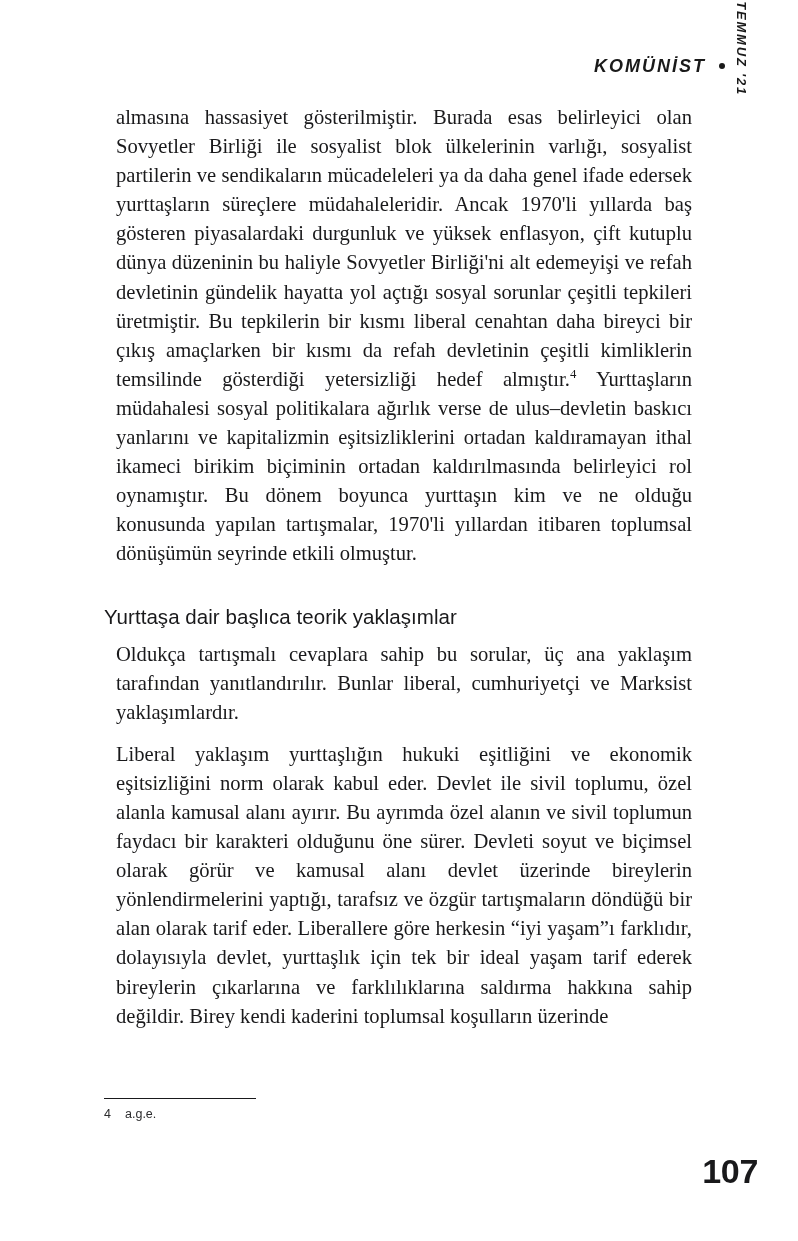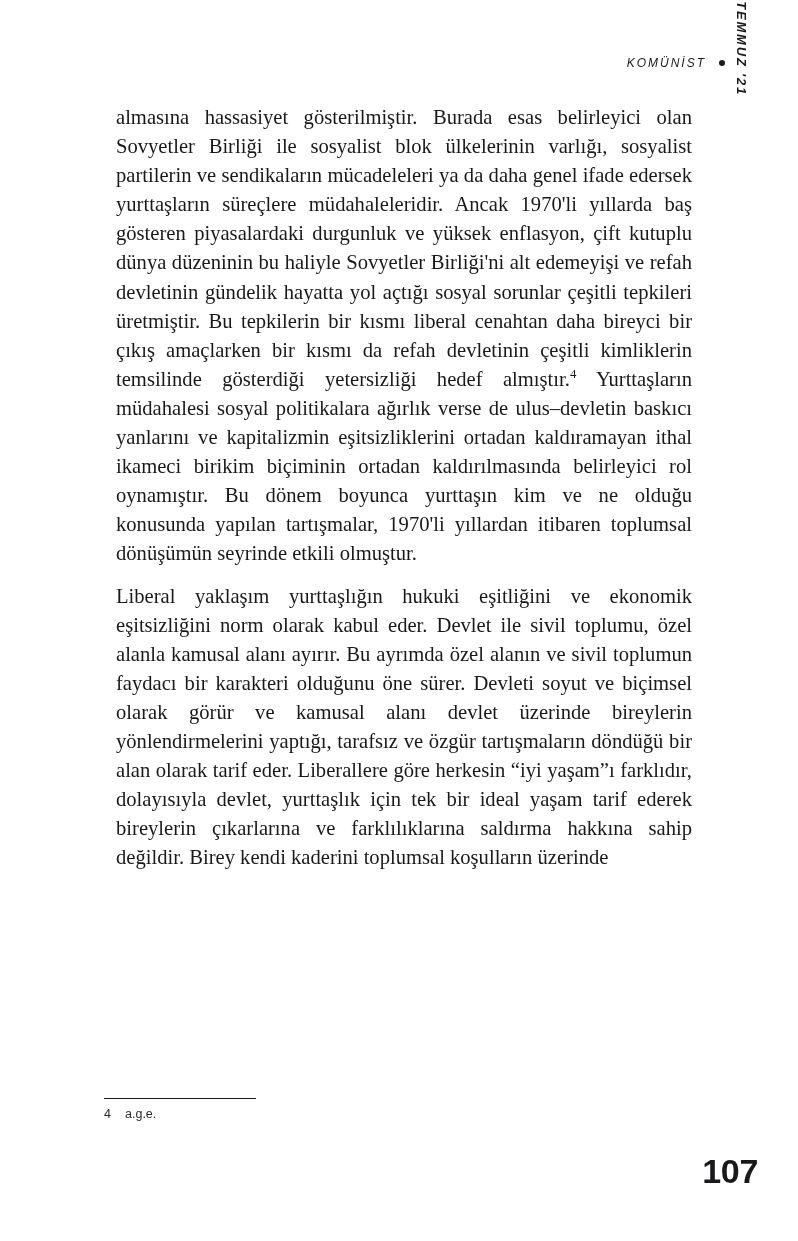--- a/index.html
+++ b/index.html
@@ -23,23 +23,23 @@
     top: 56px;
     right: 73px;
     display: flex;
     align-items: center;
     gap: 13px;
     white-space: nowrap;
   }
 
   .running-head-title {
     font-family: "Liberation Sans", sans-serif;
-    font-weight: normal;
+    font-weight: bold;
     font-style: italic;
-    font-size: 12px;
+    font-size: 18px;
     letter-spacing: 2.0px;
     color: #1a1a1a;
     text-align: center;
   }
 
   .running-head-dot {
     width: 6px;
     height: 6px;
     border-radius: 50%;
     background: #1a1a1a;
@@ -152,22 +152,24 @@
     <span class="running-head-title">KOMÜNİST</span>
     <span class="running-head-dot"></span>
   </div>
 
   <div class="running-head-date">TEMMUZ '21</div>
 
   <div class="text-column">
 
     <p class="body-para"><span>almasına hassasiyet gösterilmiştir. Burada esas belirleyici olan Sovyetler Birliği ile sosyalist blok ülkelerinin varlığı, sosyalist partilerin ve sendikaların mücadeleleri ya da daha genel ifade edersek yurttaşların süreçlere müdahaleleridir. Ancak 1970'li yıllarda baş gösteren piyasalardaki durgunluk ve yüksek enflasyon, çift kutuplu dünya düzeninin bu haliyle Sovyetler Birliği'ni alt edemeyişi ve refah devletinin gündelik hayatta yol açtığı sosyal sorunlar çeşitli tepkileri üretmiştir. Bu tepkilerin bir kısmı liberal cenahtan daha bireyci bir çıkış amaçlarken bir kısmı da refah devletinin çeşitli kimliklerin temsilinde gösterdiği yetersizliği hedef almıştır.</span><sup>4</sup><span> Yurttaşların müdahalesi sosyal politikalara ağırlık verse de ulus–devletin baskıcı yanlarını ve kapitalizmin eşitsizliklerini ortadan kaldıramayan ithal ikameci birikim biçiminin ortadan kaldırılmasında belirleyici rol oynamıştır. Bu dönem boyunca yurttaşın kim ve ne olduğu konusunda yapılan tartışmalar, 1970'li yıllardan itibaren toplumsal dönüşümün seyrinde etkili olmuştur.</span></p>
 
+    <h2 class="section-heading">Yurttaşa dair başlıca teorik yaklaşımlar</h2>
 
 
+    <p class="body-para">Oldukça tartışmalı cevaplara sahip bu sorular, üç ana yaklaşım tarafından yanıtlandırılır. Bunlar liberal, cumhuriyetçi ve Marksist yaklaşımlardır.</p>
 
     <p class="body-para">Liberal yaklaşım yurttaşlığın hukuki eşitliğini ve ekonomik eşitsizliğini norm olarak kabul eder. Devlet ile sivil toplumu, özel alanla kamusal alanı ayırır. Bu ayrımda özel alanın ve sivil toplumun faydacı bir karakteri olduğunu öne sürer. Devleti soyut ve biçimsel olarak görür ve kamusal alanı devlet üzerinde bireylerin yönlendirmelerini yaptığı, tarafsız ve özgür tartışmaların döndüğü bir alan olarak tarif eder. Liberallere göre herkesin “iyi yaşam”ı farklıdır, dolayısıyla devlet, yurttaşlık için tek bir ideal yaşam tarif ederek bireylerin çıkarlarına ve farklılıklarına saldırma hakkına sahip değildir. Birey kendi kaderini toplumsal koşulların üzerinde</p>
 
   </div>
 
   <div class="footnote-area">
     <div class="footnote-rule"></div>
     <div class="footnote-item">
       <span class="footnote-marker">4</span>
       <span class="footnote-text">a.g.e.</span>

